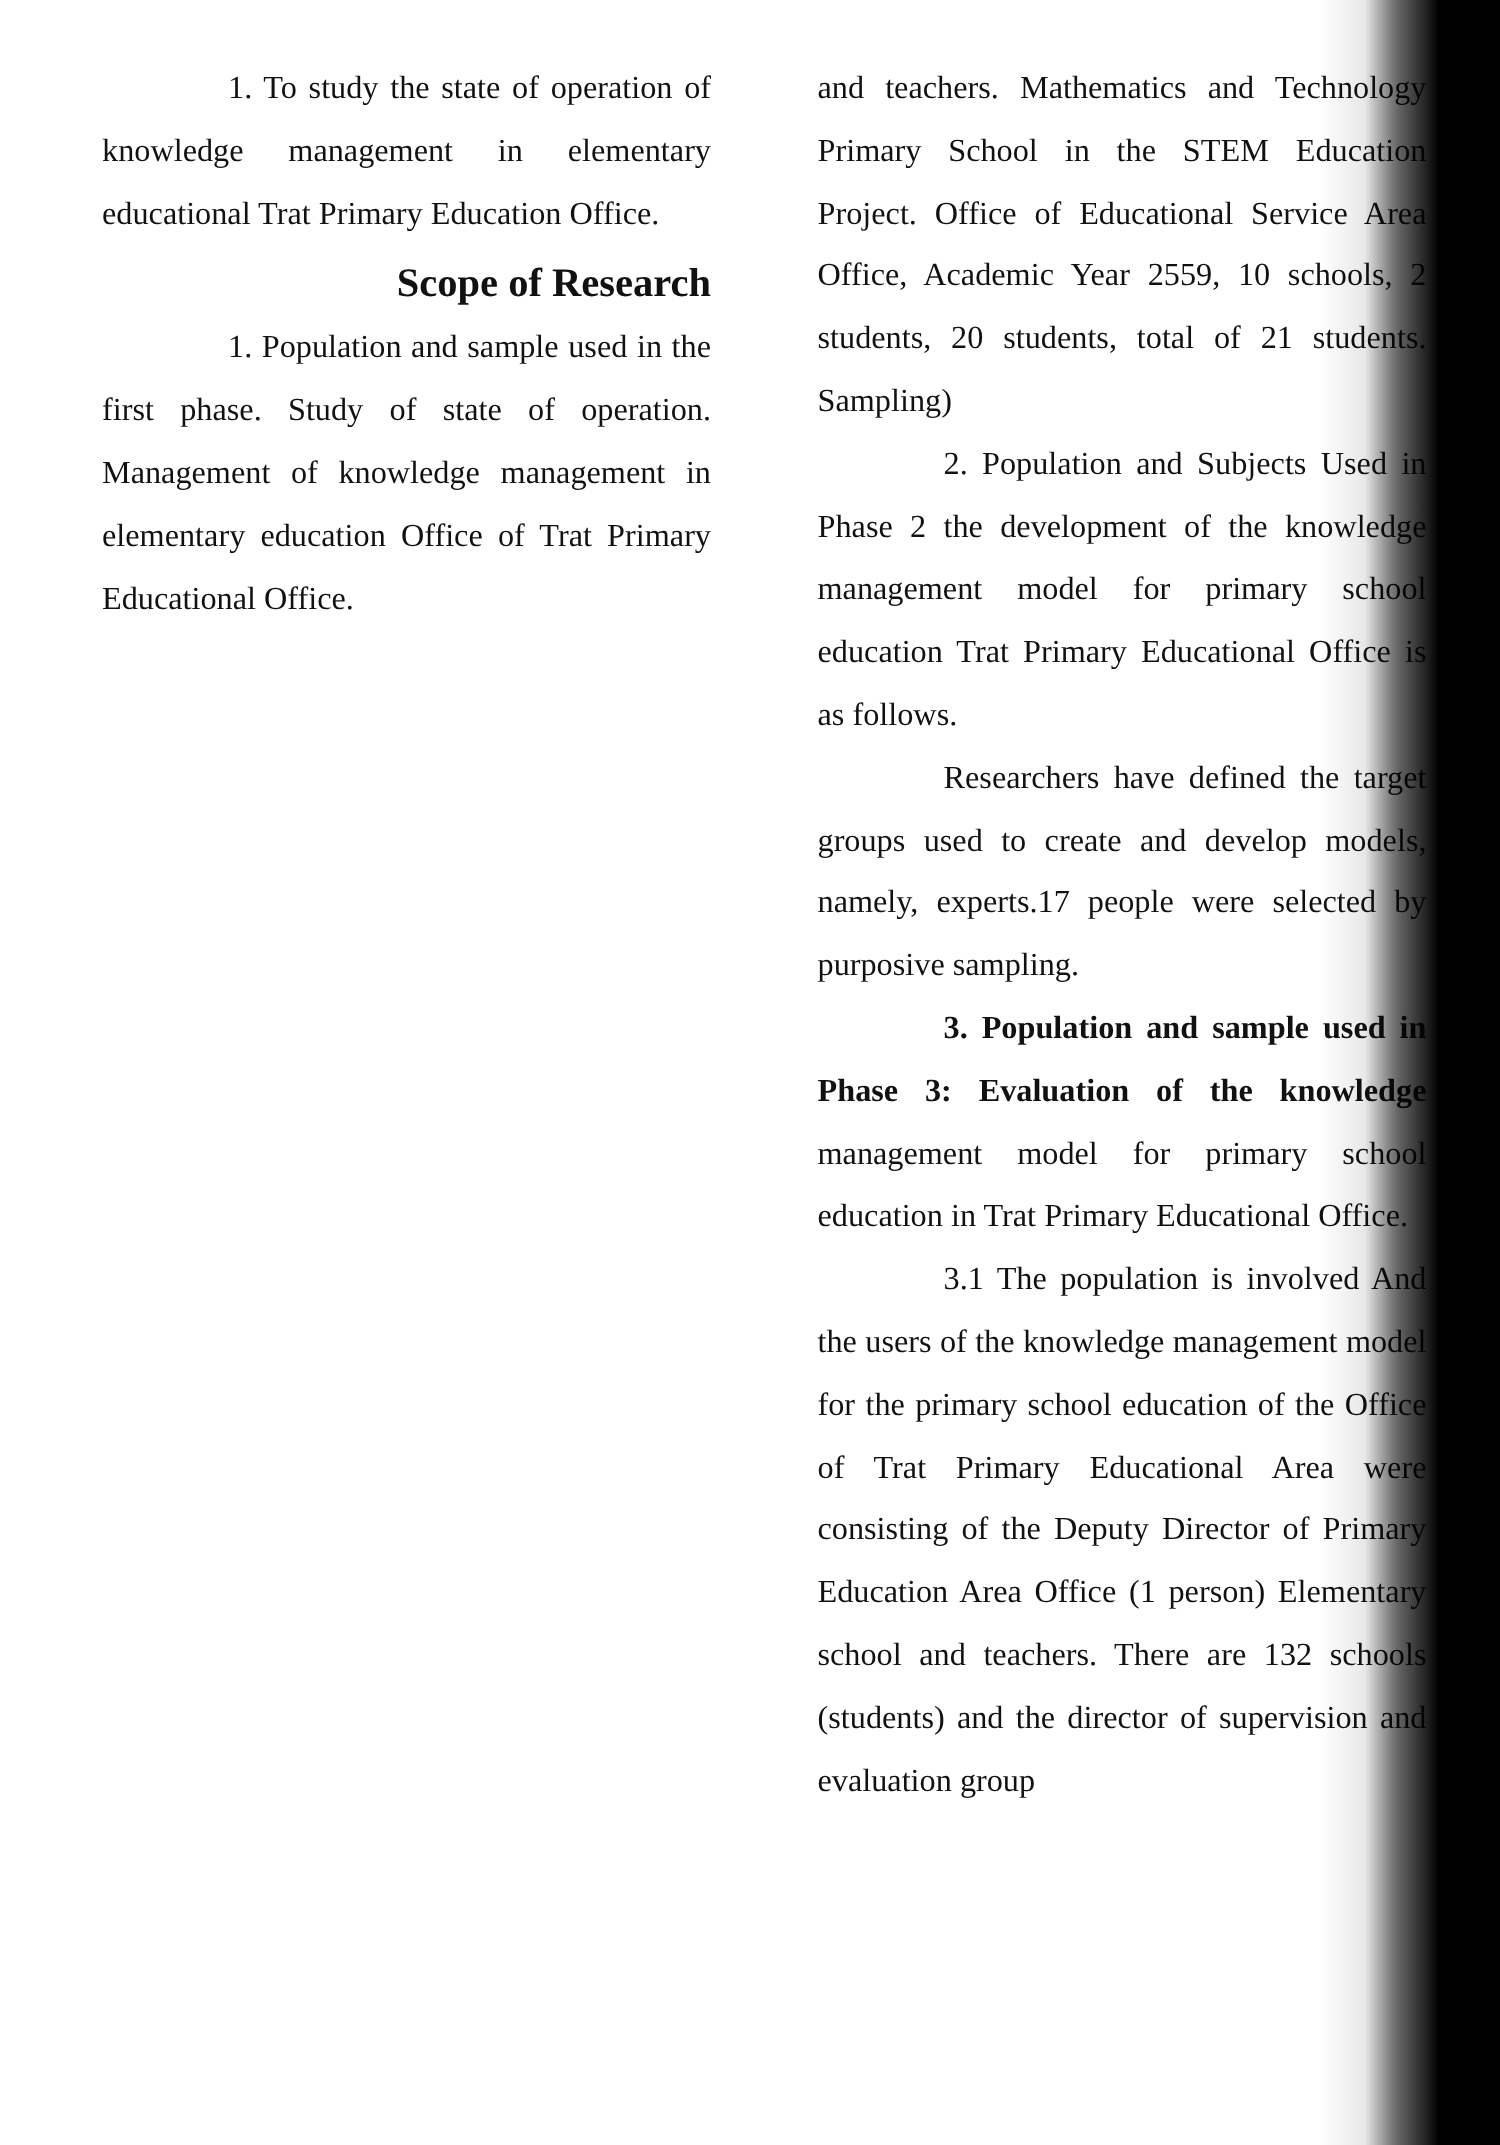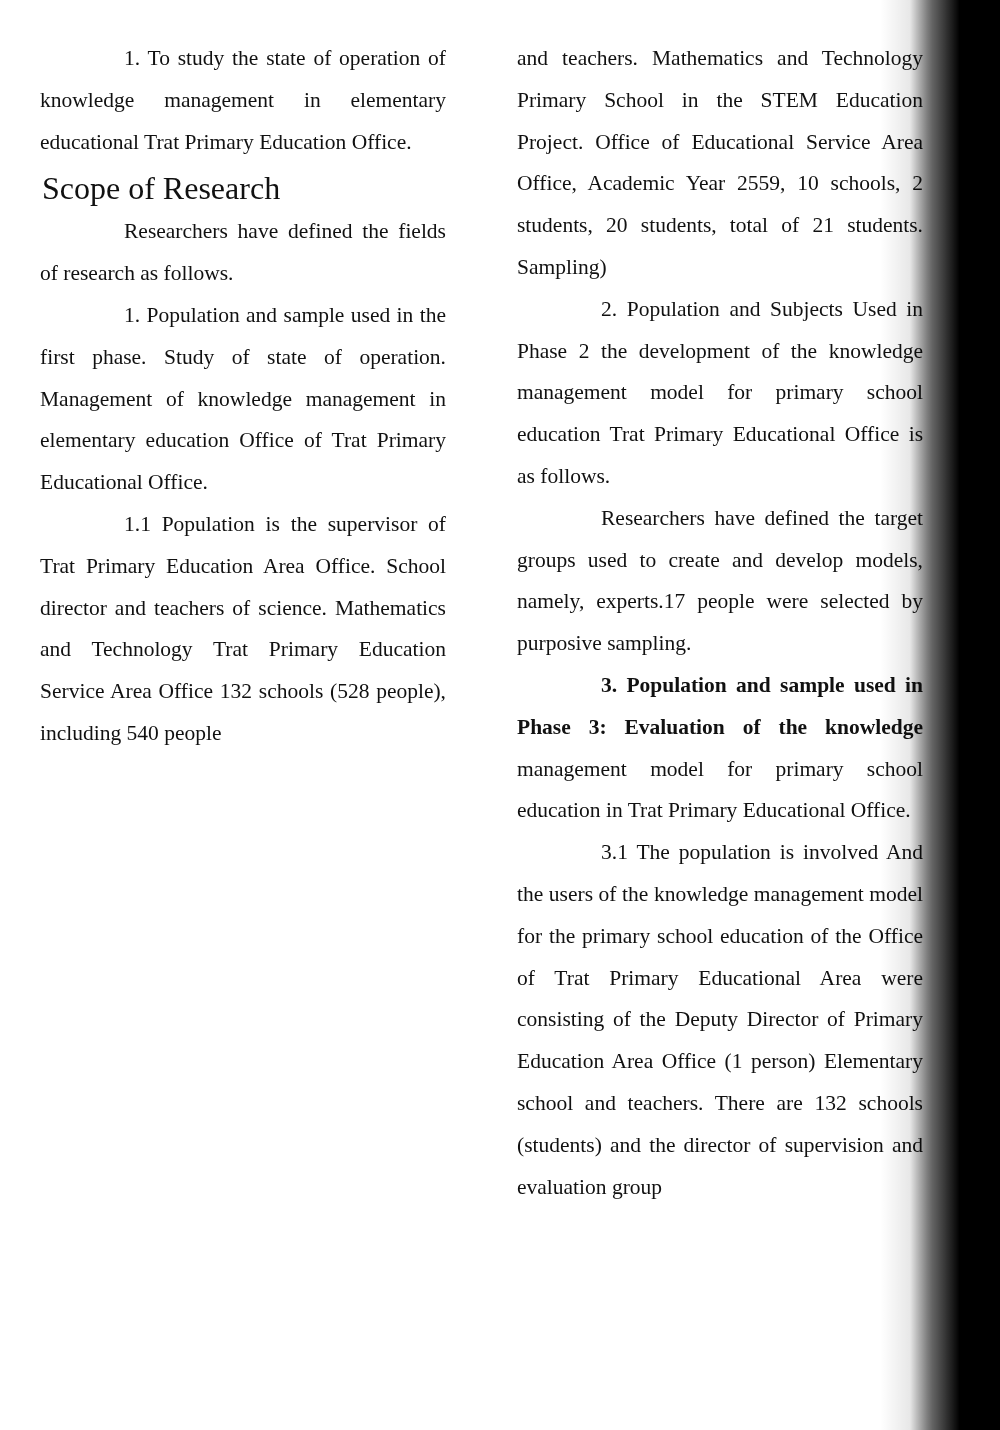--- a/index.html
+++ b/index.html
@@ -1,45 +1,43 @@
 <!DOCTYPE html>
 <html><head>
 <meta charset="utf-8">
 <style>
   html, body { margin: 0; padding: 0; }
   body {
     width: 1000px; height: 1430px; background: #ffffff; position: relative; overflow: hidden;
     font-family: "Liberation Serif", "DejaVu Serif", serif; color: #111;
   }
-  .col { position: absolute; top: 38px; font-size: 21.5px; line-height: 41.8px; }
+  .col { position: absolute; top: 38px; font-size: 21.5px; line-height: 41.8px; margin-left: 28px; }
   .col-left { left: 40px; width: 406px; }
   .col-right { left: 517px; width: 406px; }
   .p { margin: 0; text-align: justify; text-align-last: left; }
   .indent { text-indent: 84px; }
   .bold { font-weight: bold; }
-  .heading { font-weight: normal; font-size: 32px; margin: 4px 0 2px 2px; line-height: 42px; }
+  .heading { font-weight: bold; font-size: 27px; margin: 4px 0 2px 2px; line-height: 42px; text-align: right; }
   .scan-shadow {
     position: absolute; top: 0; right: 0; width: 90px; height: 1430px;
     background: linear-gradient(to right, rgba(0,0,0,0) 0%, rgba(0,0,0,0.55) 25%, #000 55%, #000 100%);
   }
   .scan-shadow-top {
     position: absolute; top: 0; right: 0; width: 120px; height: 1430px;
     background: linear-gradient(to right, rgba(0,0,0,0) 0%, rgba(0,0,0,0.15) 40%, rgba(0,0,0,0) 100%);
     pointer-events: none;
   }
 </style>
 </head>
 <body>
 
 <div class="col col-left">
   <p class="p indent">1. To study the state of operation of knowledge management in elementary educational  Trat Primary Education Office.</p>
   <div class="heading">Scope of Research</div>
-  <p class="p indent">Researchers have defined the fields of research as follows.</p>
   <p class="p indent">1. Population and sample used in the first phase. Study of state of operation. Management of knowledge management in elementary education Office of Trat Primary Educational Office.</p>
-  <p class="p indent">1.1 Population is the supervisor of Trat Primary Education Area Office. School director and teachers of science. Mathematics and Technology Trat Primary Education Service Area Office 132 schools (528 people), including 540 people</p>
 </div>
 
 <div class="col col-right">
   <p class="p">and teachers. Mathematics and Technology Primary School in the STEM Education Project. Office of Educational Service Area Office, Academic Year 2559, 10 schools, 2 students, 20 students, total of 21 students. Sampling)</p>
   <p class="p indent">2. Population and Subjects Used in Phase 2 the development of the knowledge management model for primary school education Trat Primary Educational Office is as follows.</p>
   <p class="p indent">Researchers have defined the target groups used to create and develop models, namely, experts.17 people were selected by purposive sampling.</p>
   <p class="p indent"><span class="bold">3. Population and sample used in Phase 3: Evaluation of the knowledge</span><span> management model for primary school education in Trat Primary Educational Office.</span></p>
   <p class="p indent">3.1 The population is involved And the users of the knowledge management model for the primary school education of the Office of Trat Primary Educational Area were consisting of the Deputy Director of Primary Education Area Office (1 person) Elementary school and teachers. There are 132 schools (students) and the director of supervision and evaluation group</p>
 </div>
 

